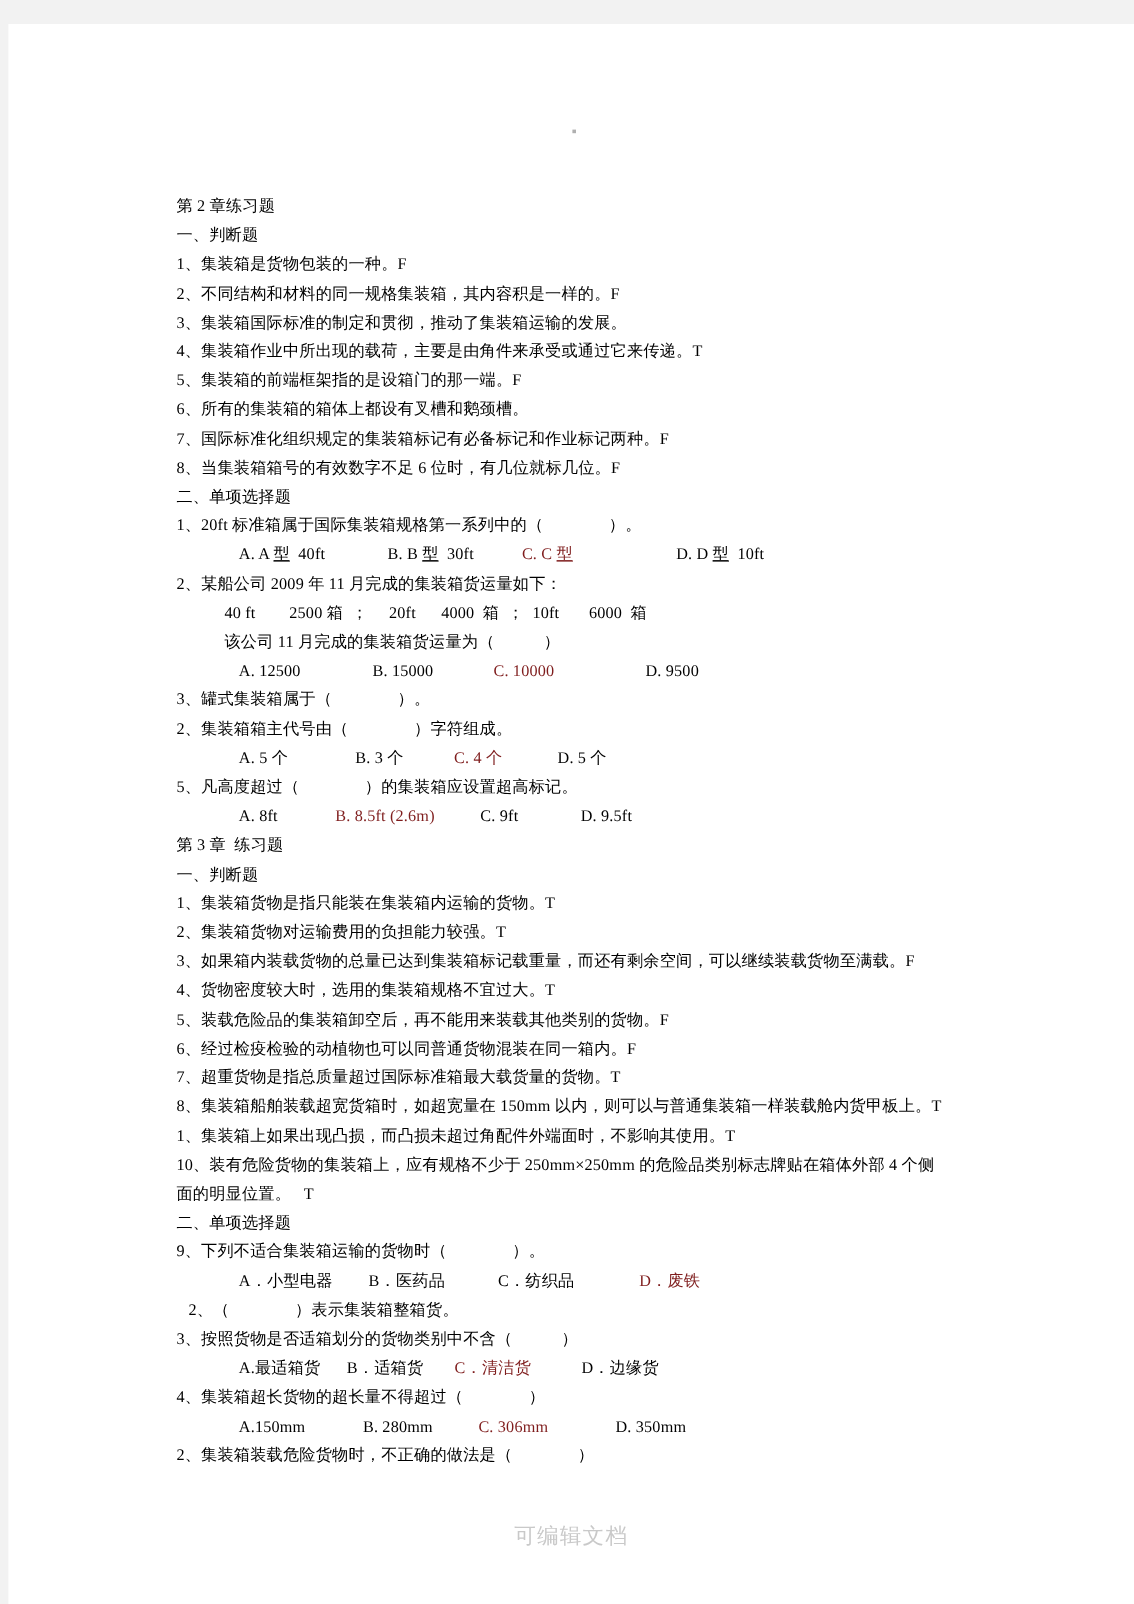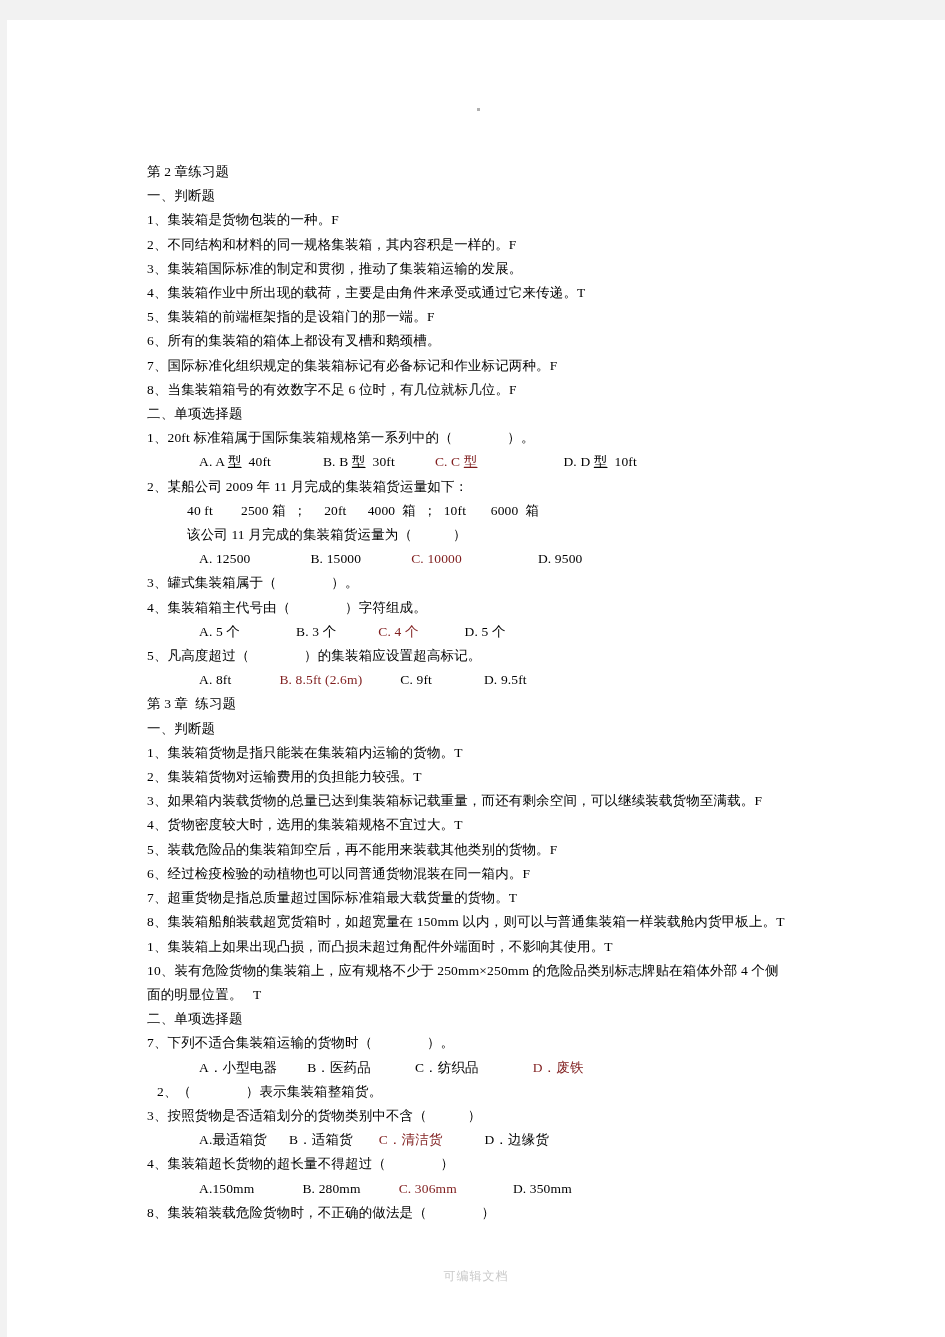--- a/index.html
+++ b/index.html
@@ -50,21 +50,21 @@
   .indent-sub { padding-left: 40px; }
   .indent-q2 { padding-left: 10px; }
   .indent-opt-s { padding-left: 48px; }
   .watermark {
     position: absolute;
     left: 0;
     top: 1248px;
     width: 938px;
     text-align: center;
     font-family: "DejaVu Sans", "Liberation Sans", sans-serif;
-    font-size: 12px;
+    font-size: 18px;
     color: #c9c9c9;
     letter-spacing: 1px;
   }
 </style>
 </head>
 <body>
 
 <div class="page">
 
   <div class="top-dot"></div>
@@ -88,21 +88,21 @@
     <div class="ln">1、20ft 标准箱属于国际集装箱规格第一系列中的（　　　　）。</div>
     <div class="ln indent-opt"><span><span>A. A </span><span class="u">型</span><span>  40ft</span></span><span style="display:inline-block;width:52px"></span><span><span>B. B </span><span class="u">型</span><span>  30ft</span></span><span style="display:inline-block;width:40px"></span><span class="red"><span>C. C </span><span class="u">型</span></span><span style="display:inline-block;width:86px"></span><span><span>D. D </span><span class="u">型</span><span>  10ft</span></span></div>
 
     <div class="ln">2、某船公司 2009 年 11 月完成的集装箱货运量如下：</div>
     <div class="ln indent-sub">40 ft        2500 箱  ；     20ft      4000  箱  ；  10ft       6000  箱</div>
     <div class="ln indent-sub">该公司 11 月完成的集装箱货运量为（　　　）</div>
     <div class="ln indent-opt"><span>A. 12500</span><span style="display:inline-block;width:60px"></span><span>B. 15000</span><span style="display:inline-block;width:50px"></span><span class="red">C. 10000</span><span style="display:inline-block;width:76px"></span><span>D. 9500</span></div>
 
     <div class="ln">3、罐式集装箱属于（　　　　）。</div>
 
-    <div class="ln">4、集装箱箱主代号由（　　　　）字符组成。</div>
+    <div class="ln">2、集装箱箱主代号由（　　　　）字符组成。</div>
     <div class="ln indent-opt"><span>A. 5 个</span><span style="display:inline-block;width:56px"></span><span>B. 3 个</span><span style="display:inline-block;width:42px"></span><span class="red">C. 4 个</span><span style="display:inline-block;width:46px"></span><span>D. 5 个</span></div>
 
     <div class="ln">5、凡高度超过（　　　　）的集装箱应设置超高标记。</div>
     <div class="ln indent-opt"><span>A. 8ft</span><span style="display:inline-block;width:48px"></span><span class="red">B. 8.5ft (2.6m)</span><span style="display:inline-block;width:38px"></span><span>C. 9ft</span><span style="display:inline-block;width:52px"></span><span>D. 9.5ft</span></div>
 
     <div class="ln heading">第 3 章  练习题</div>
     <div class="ln">一、判断题</div>
 
     <div class="ln">1、集装箱货物是指只能装在集装箱内运输的货物。T</div>
     <div class="ln">2、集装箱货物对运输费用的负担能力较强。T</div>
@@ -111,30 +111,30 @@
     <div class="ln">5、装载危险品的集装箱卸空后，再不能用来装载其他类别的货物。F</div>
     <div class="ln">6、经过检疫检验的动植物也可以同普通货物混装在同一箱内。F</div>
     <div class="ln">7、超重货物是指总质量超过国际标准箱最大载货量的货物。T</div>
     <div class="ln">8、集装箱船舶装载超宽货箱时，如超宽量在 150mm 以内，则可以与普通集装箱一样装载舱内货甲板上。T</div>
     <div class="ln">1、集装箱上如果出现凸损，而凸损未超过角配件外端面时，不影响其使用。T</div>
     <div class="ln">10、装有危险货物的集装箱上，应有规格不少于 250mm×250mm 的危险品类别标志牌贴在箱体外部 4 个侧</div>
     <div class="ln">面的明显位置。   T</div>
 
     <div class="ln">二、单项选择题</div>
 
-    <div class="ln">7、下列不适合集装箱运输的货物时（　　　　）。</div>
+    <div class="ln">9、下列不适合集装箱运输的货物时（　　　　）。</div>
     <div class="ln indent-opt"><span>A．小型电器</span><span style="display:inline-block;width:30px"></span><span>B．医药品</span><span style="display:inline-block;width:44px"></span><span>C．纺织品</span><span style="display:inline-block;width:54px"></span><span class="red">D．废铁</span></div>
 
     <div class="ln indent-q2">2、（　　　　）表示集装箱整箱货。</div>
 
     <div class="ln">3、按照货物是否适箱划分的货物类别中不含（　　　）</div>
     <div class="ln indent-opt"><span>A.最适箱货</span><span style="display:inline-block;width:22px"></span><span>B．适箱货</span><span style="display:inline-block;width:26px"></span><span class="red">C．清洁货</span><span style="display:inline-block;width:42px"></span><span>D．边缘货</span></div>
 
     <div class="ln">4、集装箱超长货物的超长量不得超过（　　　　）</div>
     <div class="ln indent-opt"><span>A.150mm</span><span style="display:inline-block;width:48px"></span><span>B. 280mm</span><span style="display:inline-block;width:38px"></span><span class="red">C. 306mm</span><span style="display:inline-block;width:56px"></span><span>D. 350mm</span></div>
 
-    <div class="ln">8、集装箱装载危险货物时，不正确的做法是（　　　　）</div>
+    <div class="ln">2、集装箱装载危险货物时，不正确的做法是（　　　　）</div>
 
   </div>
 
   <div class="watermark">可编辑文档</div>
 
 </div>
 
 </body></html>

